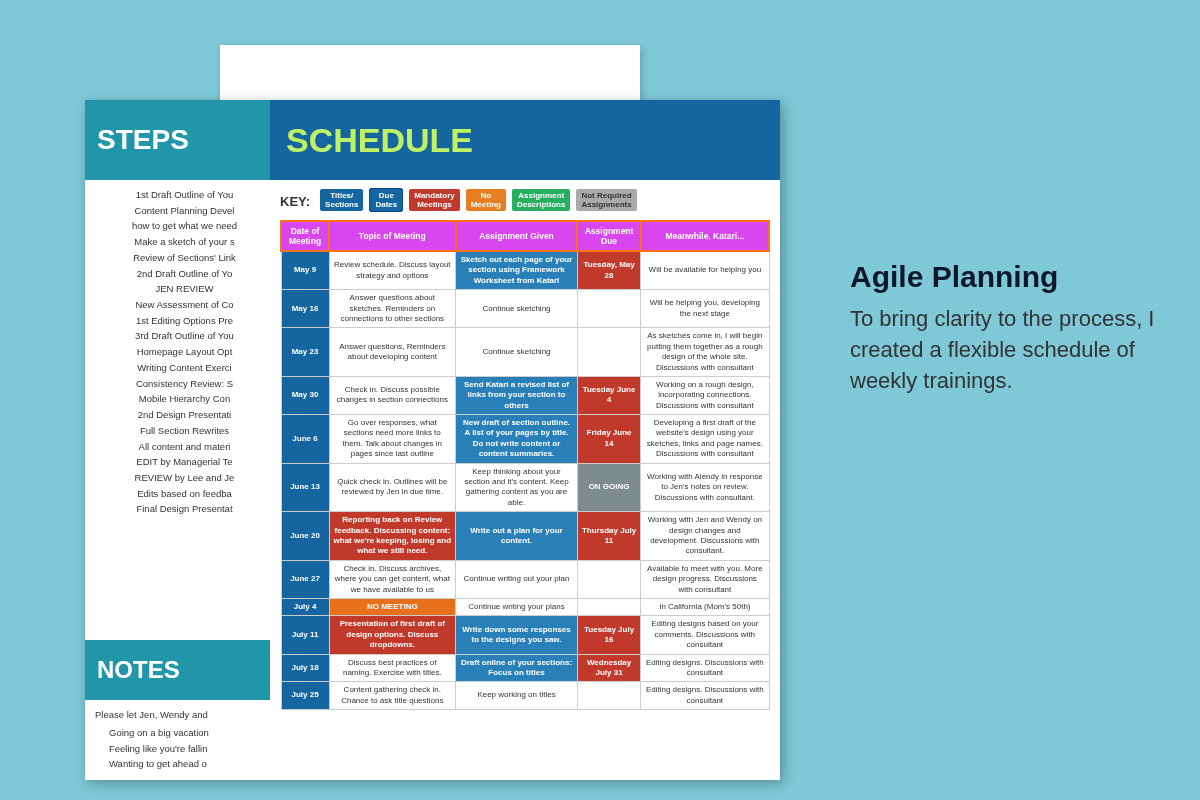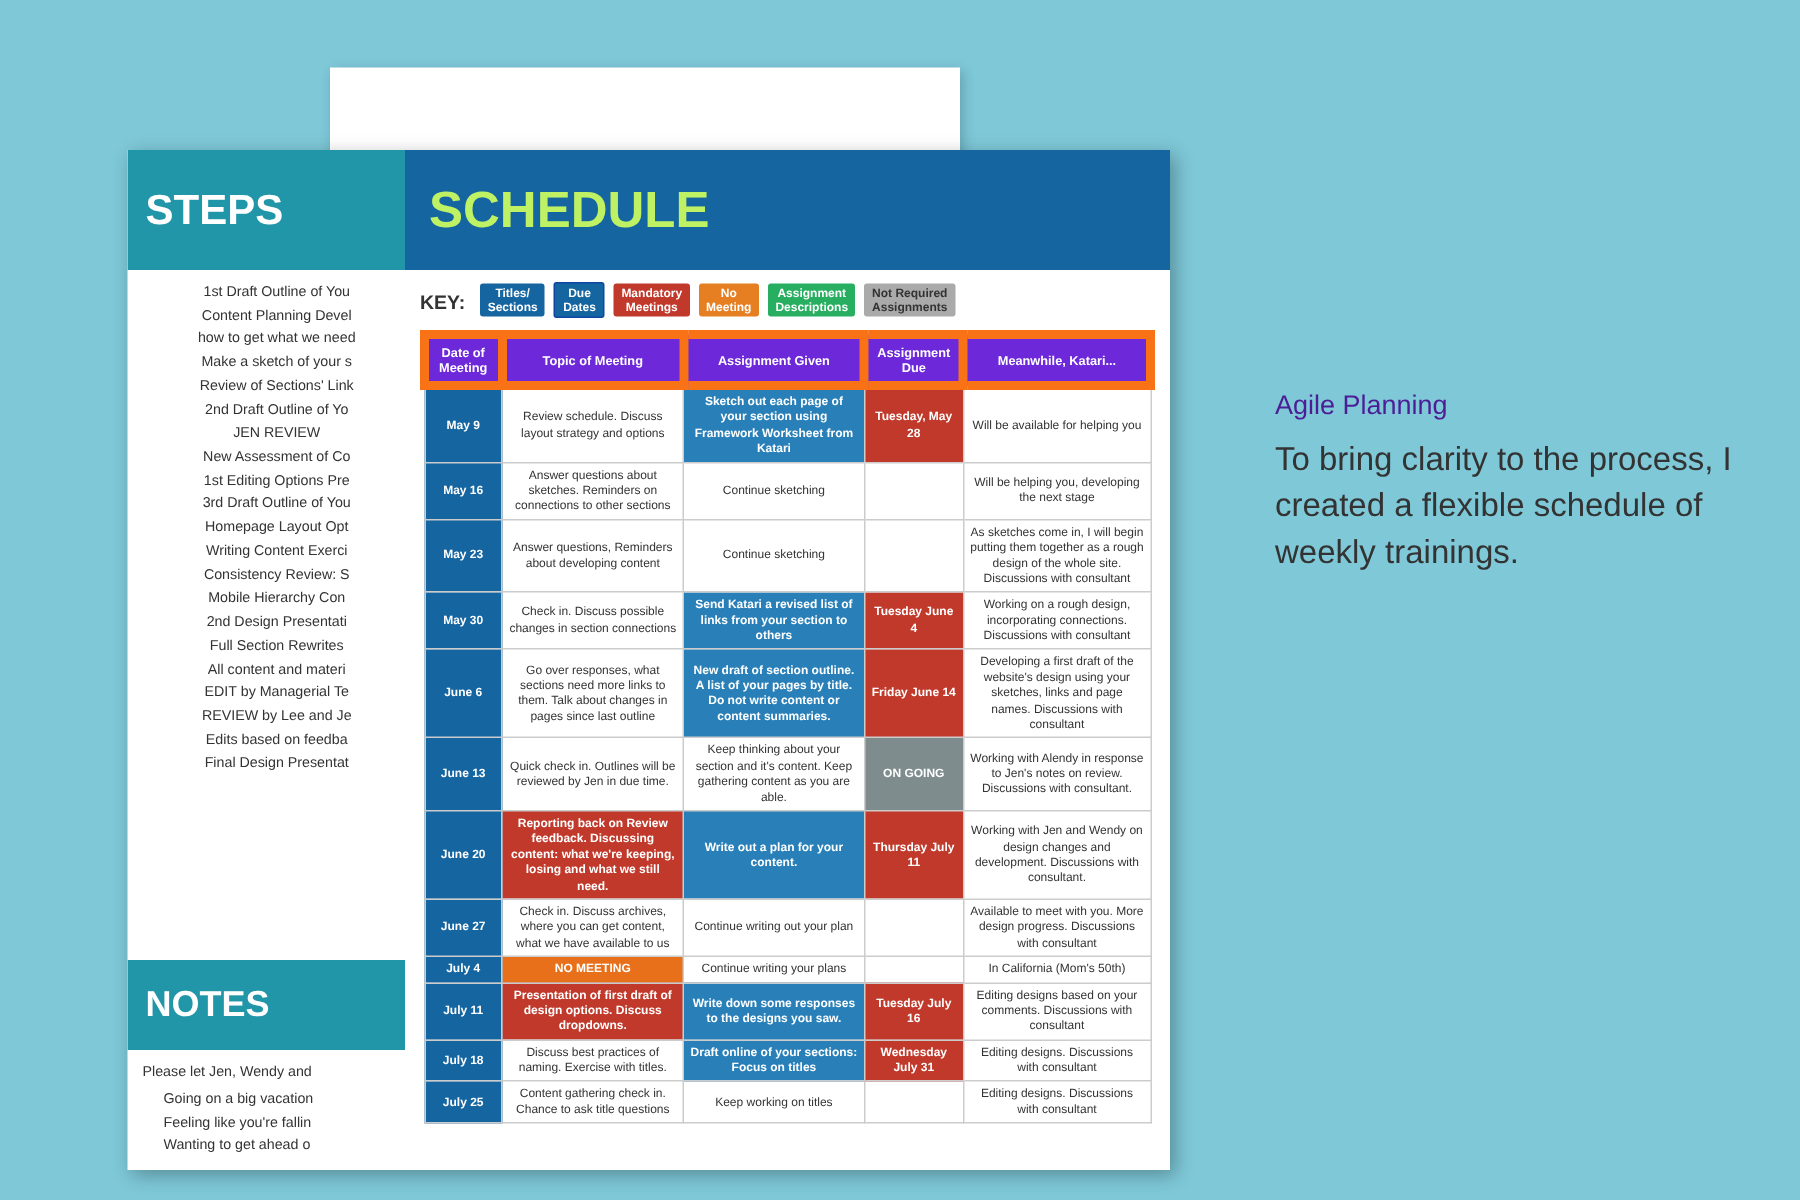--- a/index.html
+++ b/index.html
@@ -180,26 +180,26 @@
     .key-badge.green { background: #27ae60; }
     .key-badge.gray { background: #aaa; color: #333; }
 
     
     .schedule-table {
       width: 100%;
       border-collapse: collapse;
       font-size: 8px;
     }
     .schedule-table th {
-      background: #6d28d9;
+      background: #d946ef;
       color: white;
       padding: 4px 4px;
       text-align: center;
       font-size: 8.5px;
-      border: 6px solid #f97316;
+      border: 2px solid #f97316;
     }
     .schedule-table td {
       border: 1px solid #ccc;
       padding: 3px 4px;
       text-align: center;
       vertical-align: middle;
       font-size: 8px;
       color: #333;
       line-height: 1.3;
     }
@@ -237,23 +237,23 @@
 
     
     .agile-section {
       position: absolute;
       top: 260px;
       right: 40px;
       width: 310px;
       z-index: 3;
     }
     .agile-title {
-      font-size: 18px;
-      font-weight: normal;
-      color: #4c1d95;
+      font-size: 30px;
+      font-weight: bold;
+      color: #0f172a;
       margin-bottom: 10px;
     }
     .agile-body {
       font-size: 22px;
       color: #333;
       line-height: 1.4;
     }
   </style>
 </head>
 <body>

